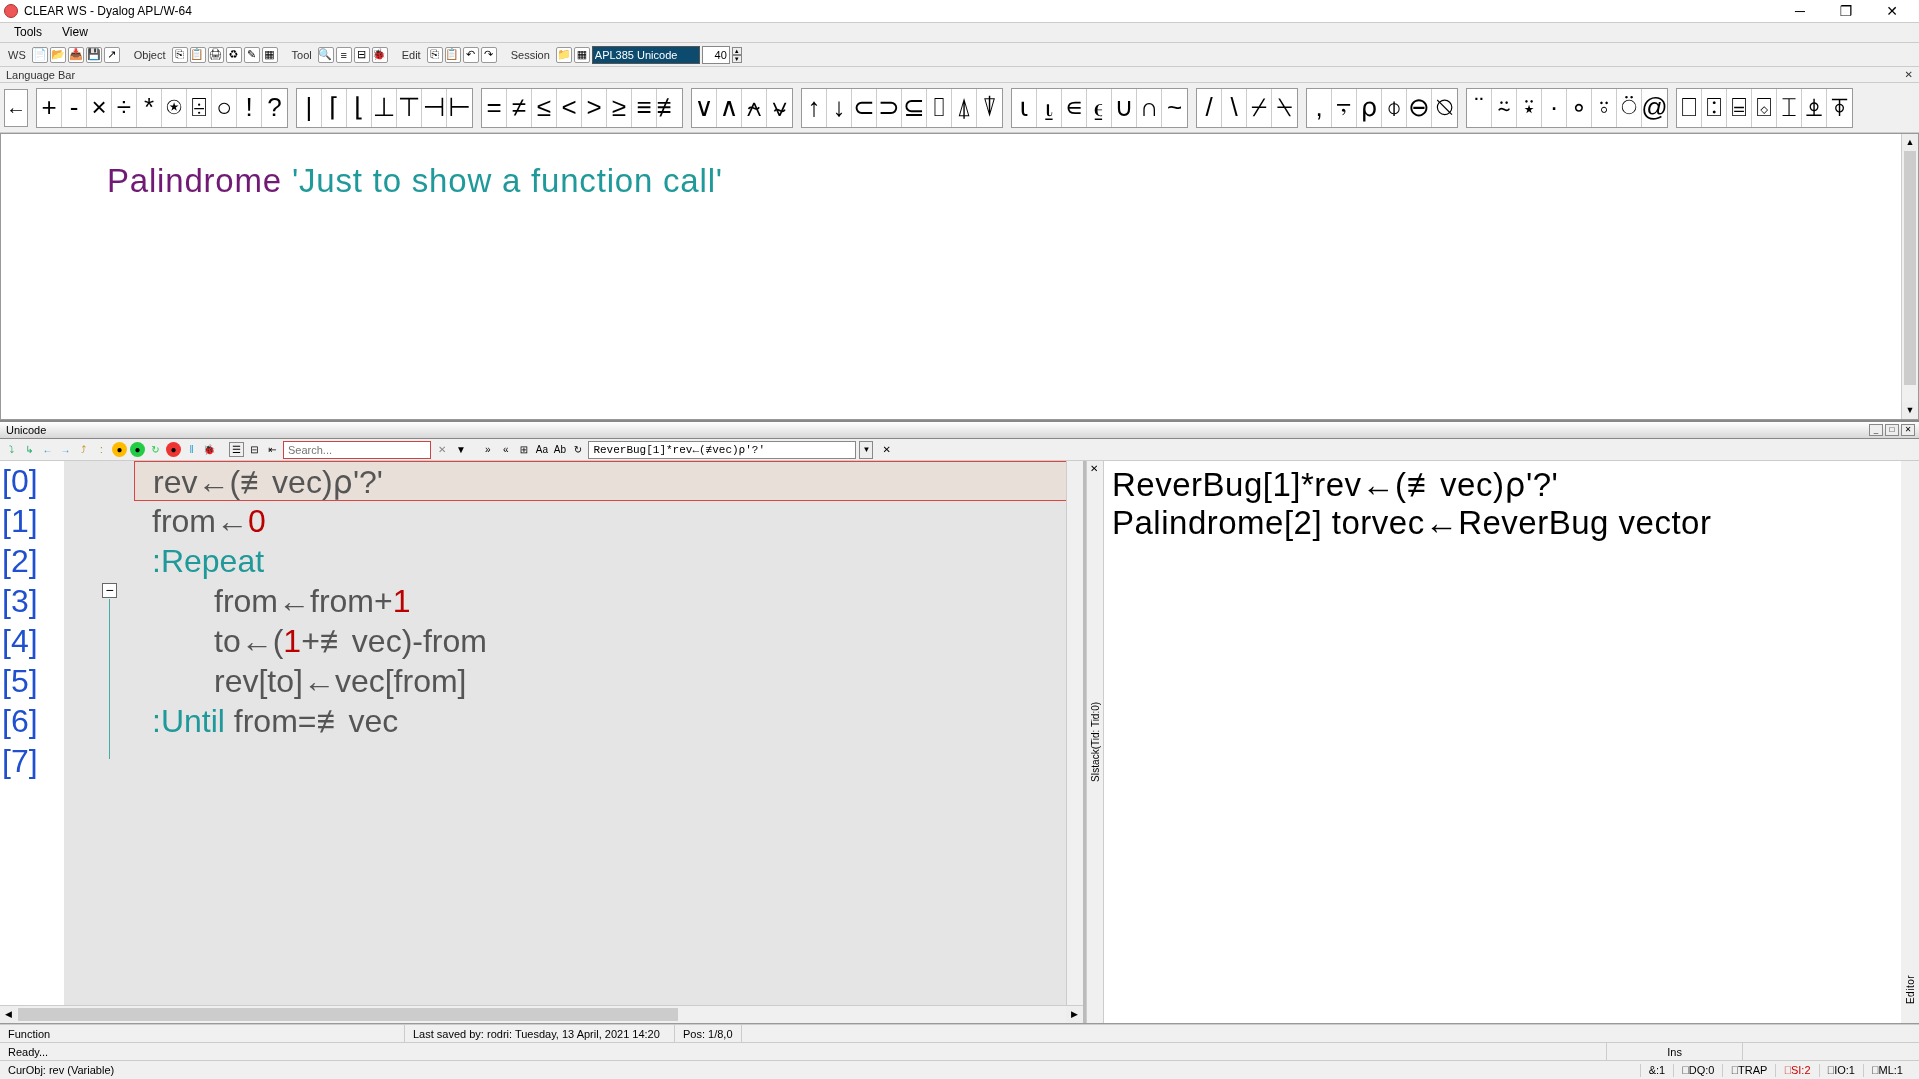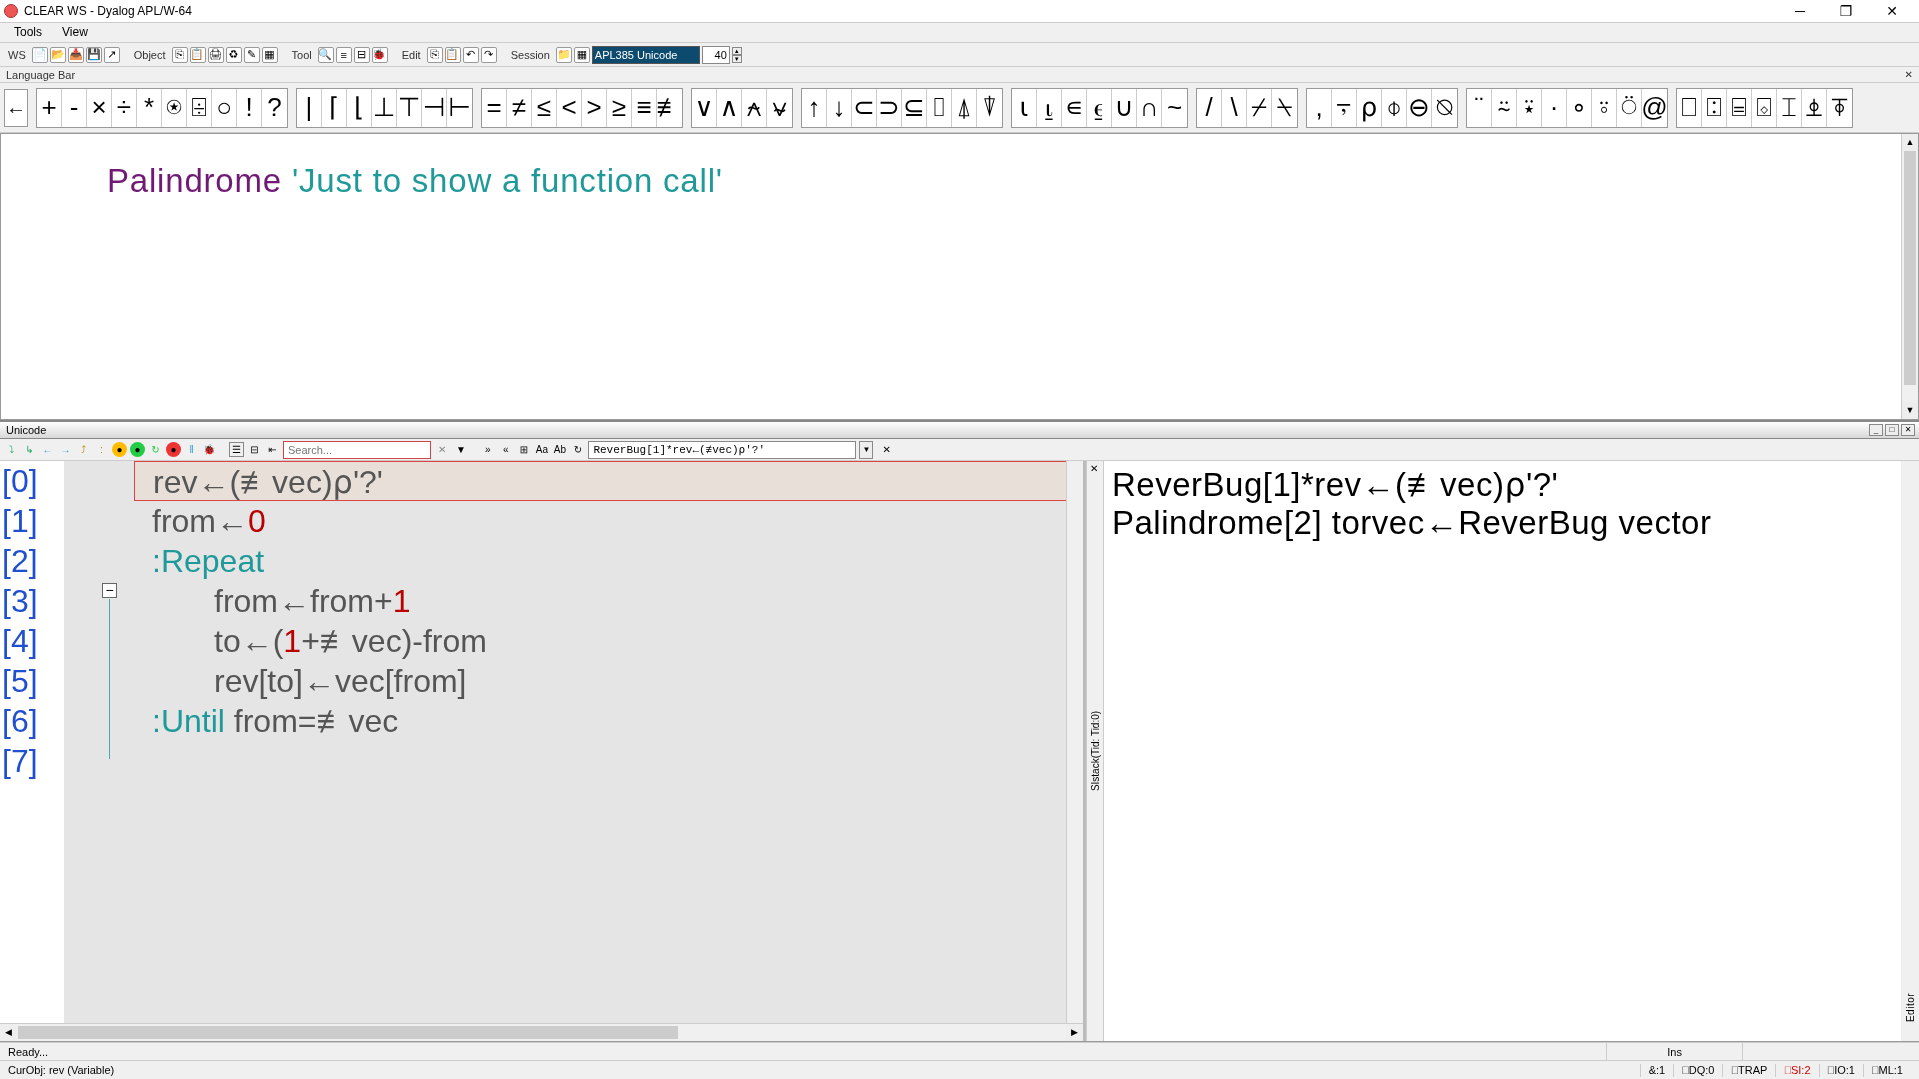--- a/index.html
+++ b/index.html
@@ -347,20 +347,25 @@
 
     <div class="sistack-panel">
       <div class="row">ReverBug[1]*rev←(≢vec)⍴'?'</div>
       <div class="row">Palindrome[2] torvec←ReverBug vector</div>
       <div class="edit-col">
         <span class="label">Editor</span>
       </div>
     </div>
   </div>
 
+  <div class="dbg-status">
+    <div class="cell fn">Function</div>
+    <div class="cell saved">Last saved by: rodri: Tuesday, 13 April, 2021 14:20</div>
+    <div class="cell">Pos: 1/8,0</div>
+  </div>
 </div>
 
 <div class="bottom-status1">
   <span>Ready...</span>
   <div class="ins-cell">Ins</div>
 </div>
 
 <div class="bottom-status2">
   <span class="curvar">CurObj: rev (Variable)</span>
   <div class="flags" id="flag-row">

